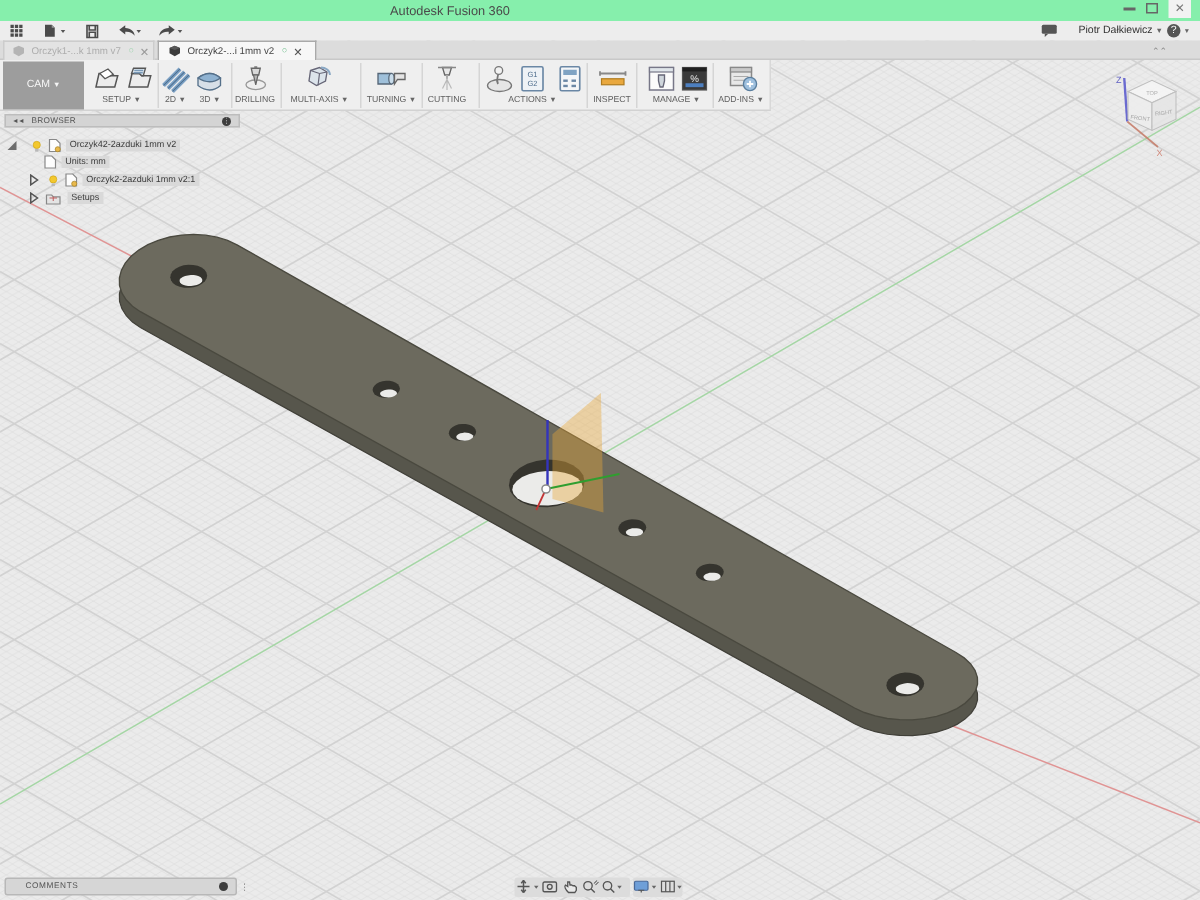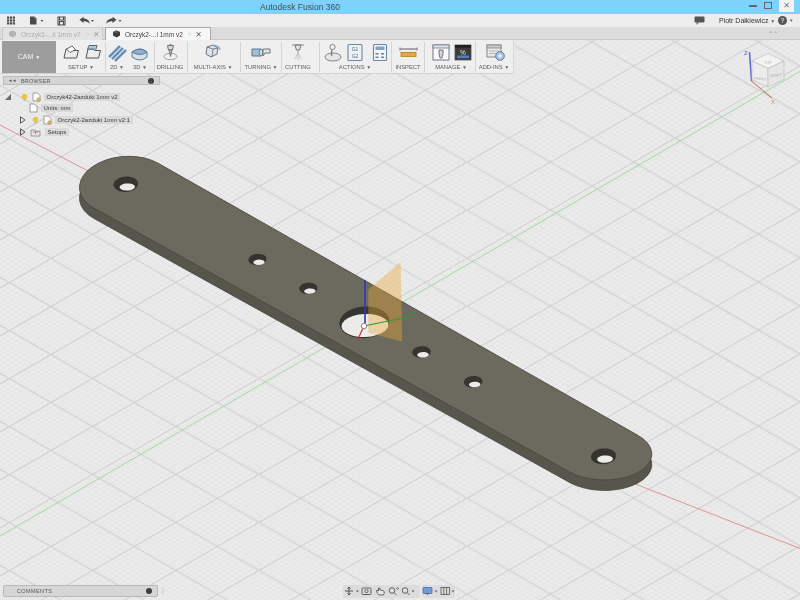--- a/index.html
+++ b/index.html
@@ -1,16 +1,16 @@
 <!DOCTYPE html>
 <html><head><meta charset="utf-8"><style>
 *{margin:0;padding:0;box-sizing:border-box}
 html,body{width:800px;height:600px;overflow:hidden;font-family:"Liberation Sans",sans-serif;background:#ebebeb}
 .abs{position:absolute}
-#titlebar{left:0;top:0;width:800px;height:14px;background:#7dd3fc}
+#titlebar{left:0;top:0;width:800px;height:14px;background:#86efac}
 #qat{left:0;top:14px;width:800px;height:13px;background:#ededed}
 #tabstrip{left:0;top:27px;width:800px;height:13px;background:#dcdcdc;border-bottom:1px solid #c8c8c8}
 #ribbon{left:0;top:40px;width:514px;height:34px;background:#efefef;border-bottom:1px solid #d2d2d2;border-right:1px solid #d8d8d8}
 .glabel{position:absolute;top:63.5px;font-size:5.8px;color:#606060;white-space:nowrap;transform:translateX(-50%)}
 .gsep{position:absolute;top:42px;height:30px;width:1px;background:#d5d5d5}
 .icon{position:absolute;top:43px}
 .car{font-size:5px;color:#666}
 .tab{position:absolute;top:0;height:13px;font-size:6.5px;display:flex;align-items:center;white-space:nowrap;overflow:hidden}
 .treetext{background:#d9d9d9;font-size:6px;color:#3a3a3a;padding:0 2.5px;line-height:8.5px;white-space:nowrap}
 .trow{position:absolute;display:flex;align-items:center;height:9px}

